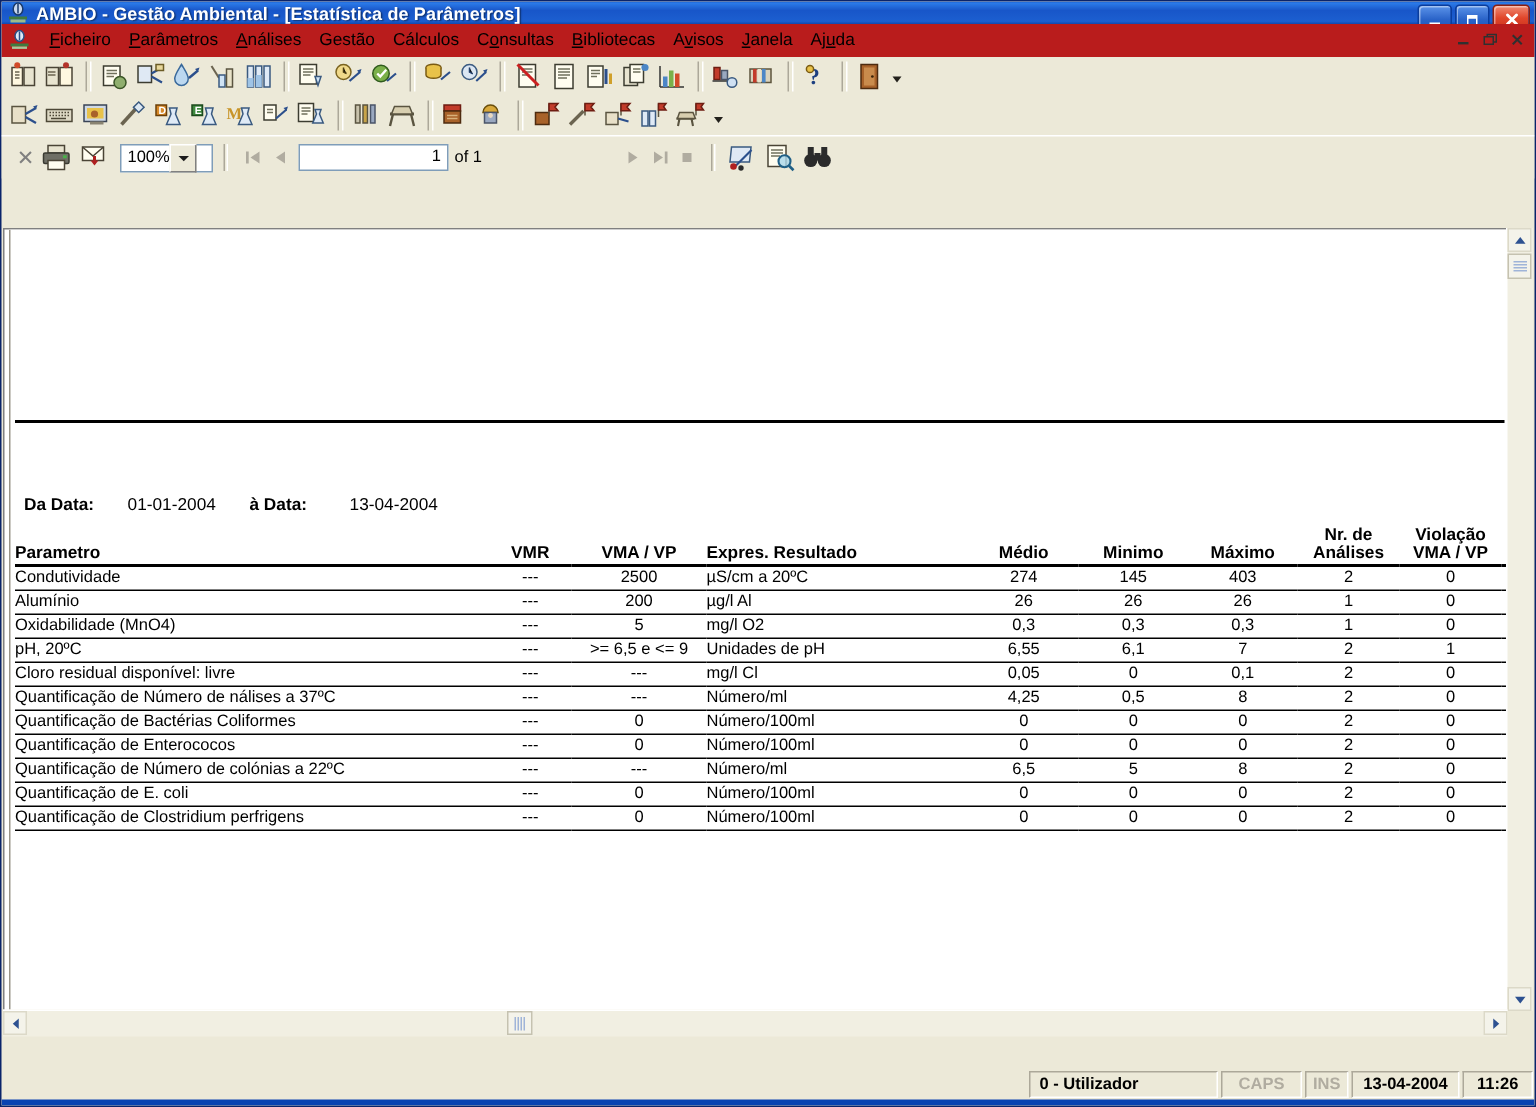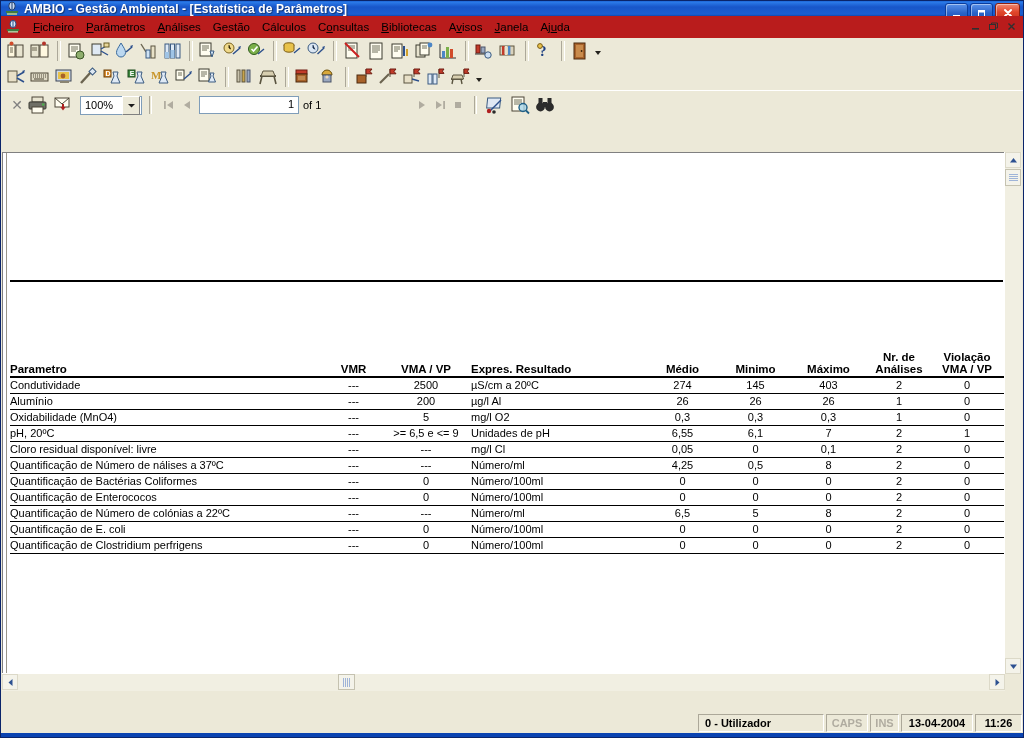--- a/index.html
+++ b/index.html
@@ -49,21 +49,21 @@
        margin:0 4px;flex:none;}
 
   
   .prevbar{height:28px;background:#ece9d8;display:flex;align-items:center;
            padding-left:6px;border-top:1px solid #fff;}
   .pvsep{width:1px;height:18px;border-left:1px solid #aca899;border-right:1px solid #fff;margin:0 7px;}
   .xbtn{width:20px;height:20px;display:flex;align-items:center;justify-content:center;
         color:#808080;font-size:14px;font-weight:bold;}
   .pbtn{width:22px;height:20px;position:relative;margin-right:3px;}
   .zoombox{width:62px;height:19px;border:1px solid #7f9db9;background:#fff;
-           display:flex;align-items:center;justify-content:space-between;
+           display:flex;align-items:center;justify-content:flex-start;
            font-size:11px;padding-left:4px;box-sizing:border-box;margin-left:3px;}
   .zoombox .dd{width:16px;height:17px;margin:0 1px 0 0;background:#ece9d8;
        border:1px solid #fff;border-right-color:#808080;border-bottom-color:#808080;
        display:flex;align-items:center;justify-content:center;font-size:7px;}
   .navbtn{width:18px;height:20px;display:flex;align-items:center;justify-content:center;
           color:#b0aca0;font-size:11px;}
   .pagebox{width:100px;height:18px;border:1px solid #7f9db9;background:#fff;
            text-align:right;padding:1px 4px 0 0;box-sizing:border-box;font-size:11px;
            color:#000;margin:0 4px;}
   .oflabel{font-size:11px;color:#000;margin-right:4px;}
@@ -518,20 +518,29 @@
   </div>
 
 
   <div class="docwrap">
     <div class="docframe">
       <div class="page">
 
         <div class="hdr-rule"></div>
 
 
+        <div class="rpt-dates">
+          <span>Da Data:</span>
+          <span class="gap1"></span>
+          <span class="v">01-01-2004</span>
+          <span class="gap1"></span>
+          <span>à Data:</span>
+          <span class="gap2"></span>
+          <span class="v">13-04-2004</span>
+        </div>
 
         <table class="rpt">
           <thead>
             <tr>
               <th class="c-par">
                 <span class="two"></span>
                 <span class="two">Parametro</span>
                 </th>
               <th class="c-vmr">
                 <span class="two"></span>
@@ -737,20 +746,20 @@
           </svg>
         </div>
     </div>
 
     <div class="sbcorner"></div>
   </div>
 
   <div class="statusbar">
     <div class="sb-pane sb-grow"></div>
     <div class="sb-pane" style="width:126px">0 - Utilizador</div>
-    <div class="sb-pane sb-dim" style="width:42px;justify-content:center;padding-left:0">CAPS</div>
+    <div class="sb-pane sb-dim" style="width:54px;justify-content:center;padding-left:0">CAPS</div>
     <div class="sb-pane sb-dim" style="width:29px;justify-content:center;padding-left:0">INS</div>
     <div class="sb-pane" style="width:72px;justify-content:center;padding-left:0">13-04-2004</div>
     <div class="sb-pane" style="width:47px;justify-content:center;padding-left:0;margin-right:0">11:26</div>
   </div>
 
   <div class="bluebottom"></div>
 </div>
 
 </body></html>

